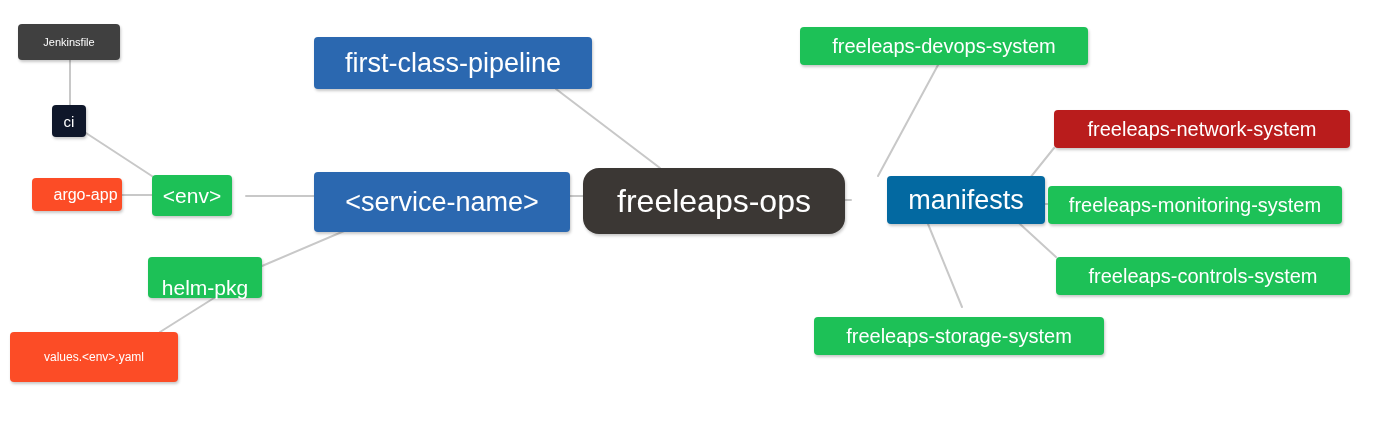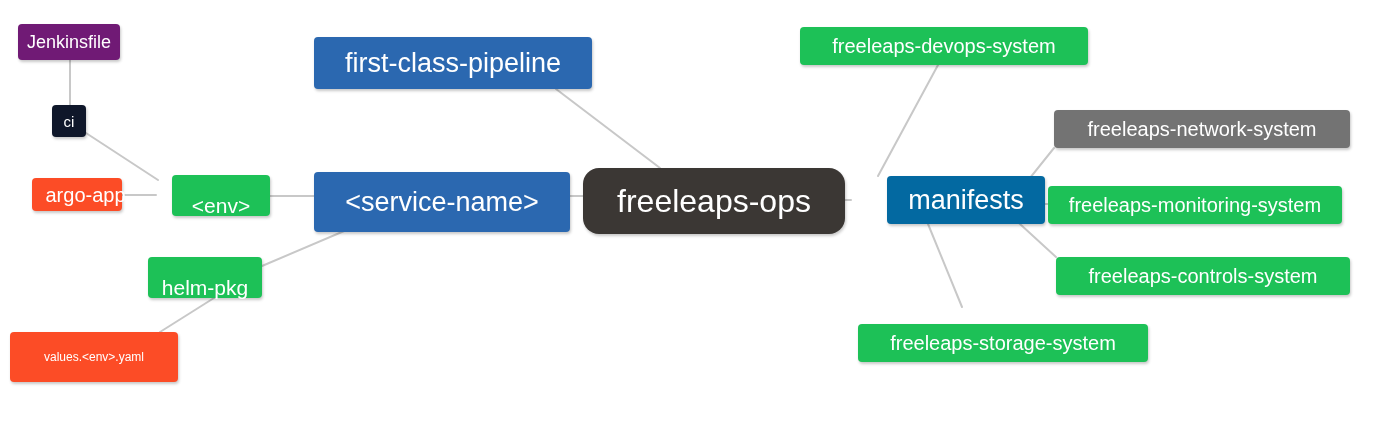--- a/index.html
+++ b/index.html
@@ -57,30 +57,30 @@
       <line x1="556" y1="89" x2="660" y2="168" stroke="#c8c8c8" stroke-width="2" stroke-linecap="round"></line>
       <line x1="570" y1="196" x2="583" y2="196" stroke="#c8c8c8" stroke-width="2" stroke-linecap="round"></line>
       <line x1="845" y1="200" x2="851" y2="200" stroke="#c8c8c8" stroke-width="2" stroke-linecap="round"></line>
       <line x1="878" y1="176" x2="938" y2="65" stroke="#c8c8c8" stroke-width="2" stroke-linecap="round"></line>
       <line x1="1009" y1="204" x2="1054" y2="148" stroke="#c8c8c8" stroke-width="2" stroke-linecap="round"></line>
       <line x1="1009" y1="204" x2="1048" y2="204" stroke="#c8c8c8" stroke-width="2" stroke-linecap="round"></line>
       <line x1="1009" y1="214" x2="1056" y2="257" stroke="#c8c8c8" stroke-width="2" stroke-linecap="round"></line>
       <line x1="928" y1="224" x2="962" y2="307" stroke="#c8c8c8" stroke-width="2" stroke-linecap="round"></line>
     </svg>
   <div id="node-layer">
-      <div class="node" style="left: 18px; top: 24px; width: 102px; height: 36px; background: #701a75; font-size: 18px;">
+      <div class="node" style="left: 18px; top: 24px; width: 102px; height: 36px; background: #404040; font-size: 11px;">
         <span class="node-label">Jenkinsfile</span>
       </div>
       <div class="node" style="left: 52px; top: 105px; width: 34px; height: 32px; background: #0f172a; font-size: 15px;">
         <span class="node-label">ci</span>
       </div>
-      <div class="node" style="left: 32px; top: 178px; width: 90px; height: 33px; background: rgb(252, 76, 38); font-size: 20px; padding-left: 27px;">
+      <div class="node" style="left: 32px; top: 178px; width: 90px; height: 33px; background: rgb(252, 76, 38); font-size: 16px; padding-left: 27px;">
         <span class="node-label">argo-app</span>
       </div>
-      <div class="node" style="left: 172px; top: 175px; width: 98px; height: 41px; background: rgb(29, 193, 87); font-size: 21px; align-items: flex-end;">
+      <div class="node" style="left: 152px; top: 175px; width: 80px; height: 41px; background: rgb(29, 193, 87); font-size: 21px;">
         <span class="node-label">&lt;env&gt;</span>
       </div>
       <div class="node" style="left: 148px; top: 257px; width: 114px; height: 41px; background: rgb(29, 193, 87); font-size: 21px; align-items: flex-end;">
         <span class="node-label">helm-pkg</span>
       </div>
       <div class="node" style="left: 10px; top: 332px; width: 168px; height: 50px; background: rgb(252, 76, 38); font-size: 12px;">
         <span class="node-label">values.&lt;env&gt;.yaml</span>
       </div>
       <div class="node" style="left: 314px; top: 37px; width: 278px; height: 52px; background: rgb(43, 104, 176); font-size: 27px;">
         <span class="node-label">first-class-pipeline</span>
@@ -90,26 +90,26 @@
       </div>
       <div class="node" style="left: 583px; top: 168px; width: 262px; height: 66px; background: rgb(59, 55, 52); font-size: 32px; border-radius: 16px;">
         <span class="node-label">freeleaps-ops</span>
       </div>
       <div class="node" style="left: 851px; top: 176px; width: 158px; height: 48px; background: #0369a1; font-size: 27px; margin-left: 36px;">
         <span class="node-label">manifests</span>
       </div>
       <div class="node" style="left: 800px; top: 27px; width: 288px; height: 38px; background: rgb(29, 193, 87); font-size: 20px;">
         <span class="node-label">freeleaps-devops-system</span>
       </div>
-      <div class="node" style="left: 1054px; top: 110px; width: 296px; height: 38px; background: #737373; font-size: 20px; text-align: right;">
+      <div class="node" style="left: 1054px; top: 110px; width: 296px; height: 38px; background: #b91c1c; font-size: 20px; text-align: right;">
         <span class="node-label">freeleaps-network-system</span>
       </div>
       <div class="node" style="left: 1048px; top: 186px; width: 294px; height: 38px; background: rgb(29, 193, 87); font-size: 20px;">
         <span class="node-label">freeleaps-monitoring-system</span>
       </div>
       <div class="node" style="left: 1056px; top: 257px; width: 294px; height: 38px; background: rgb(29, 193, 87); font-size: 20px;">
         <span class="node-label">freeleaps-controls-system</span>
       </div>
-      <div class="node" style="left: 814px; top: 324px; width: 290px; height: 38px; background: rgb(29, 193, 87); font-size: 20px; margin-left: 44px;">
+      <div class="node" style="left: 814px; top: 317px; width: 290px; height: 38px; background: rgb(29, 193, 87); font-size: 20px;">
         <span class="node-label">freeleaps-storage-system</span>
       </div>
     </div>
 </div>
 
 </body></html>

